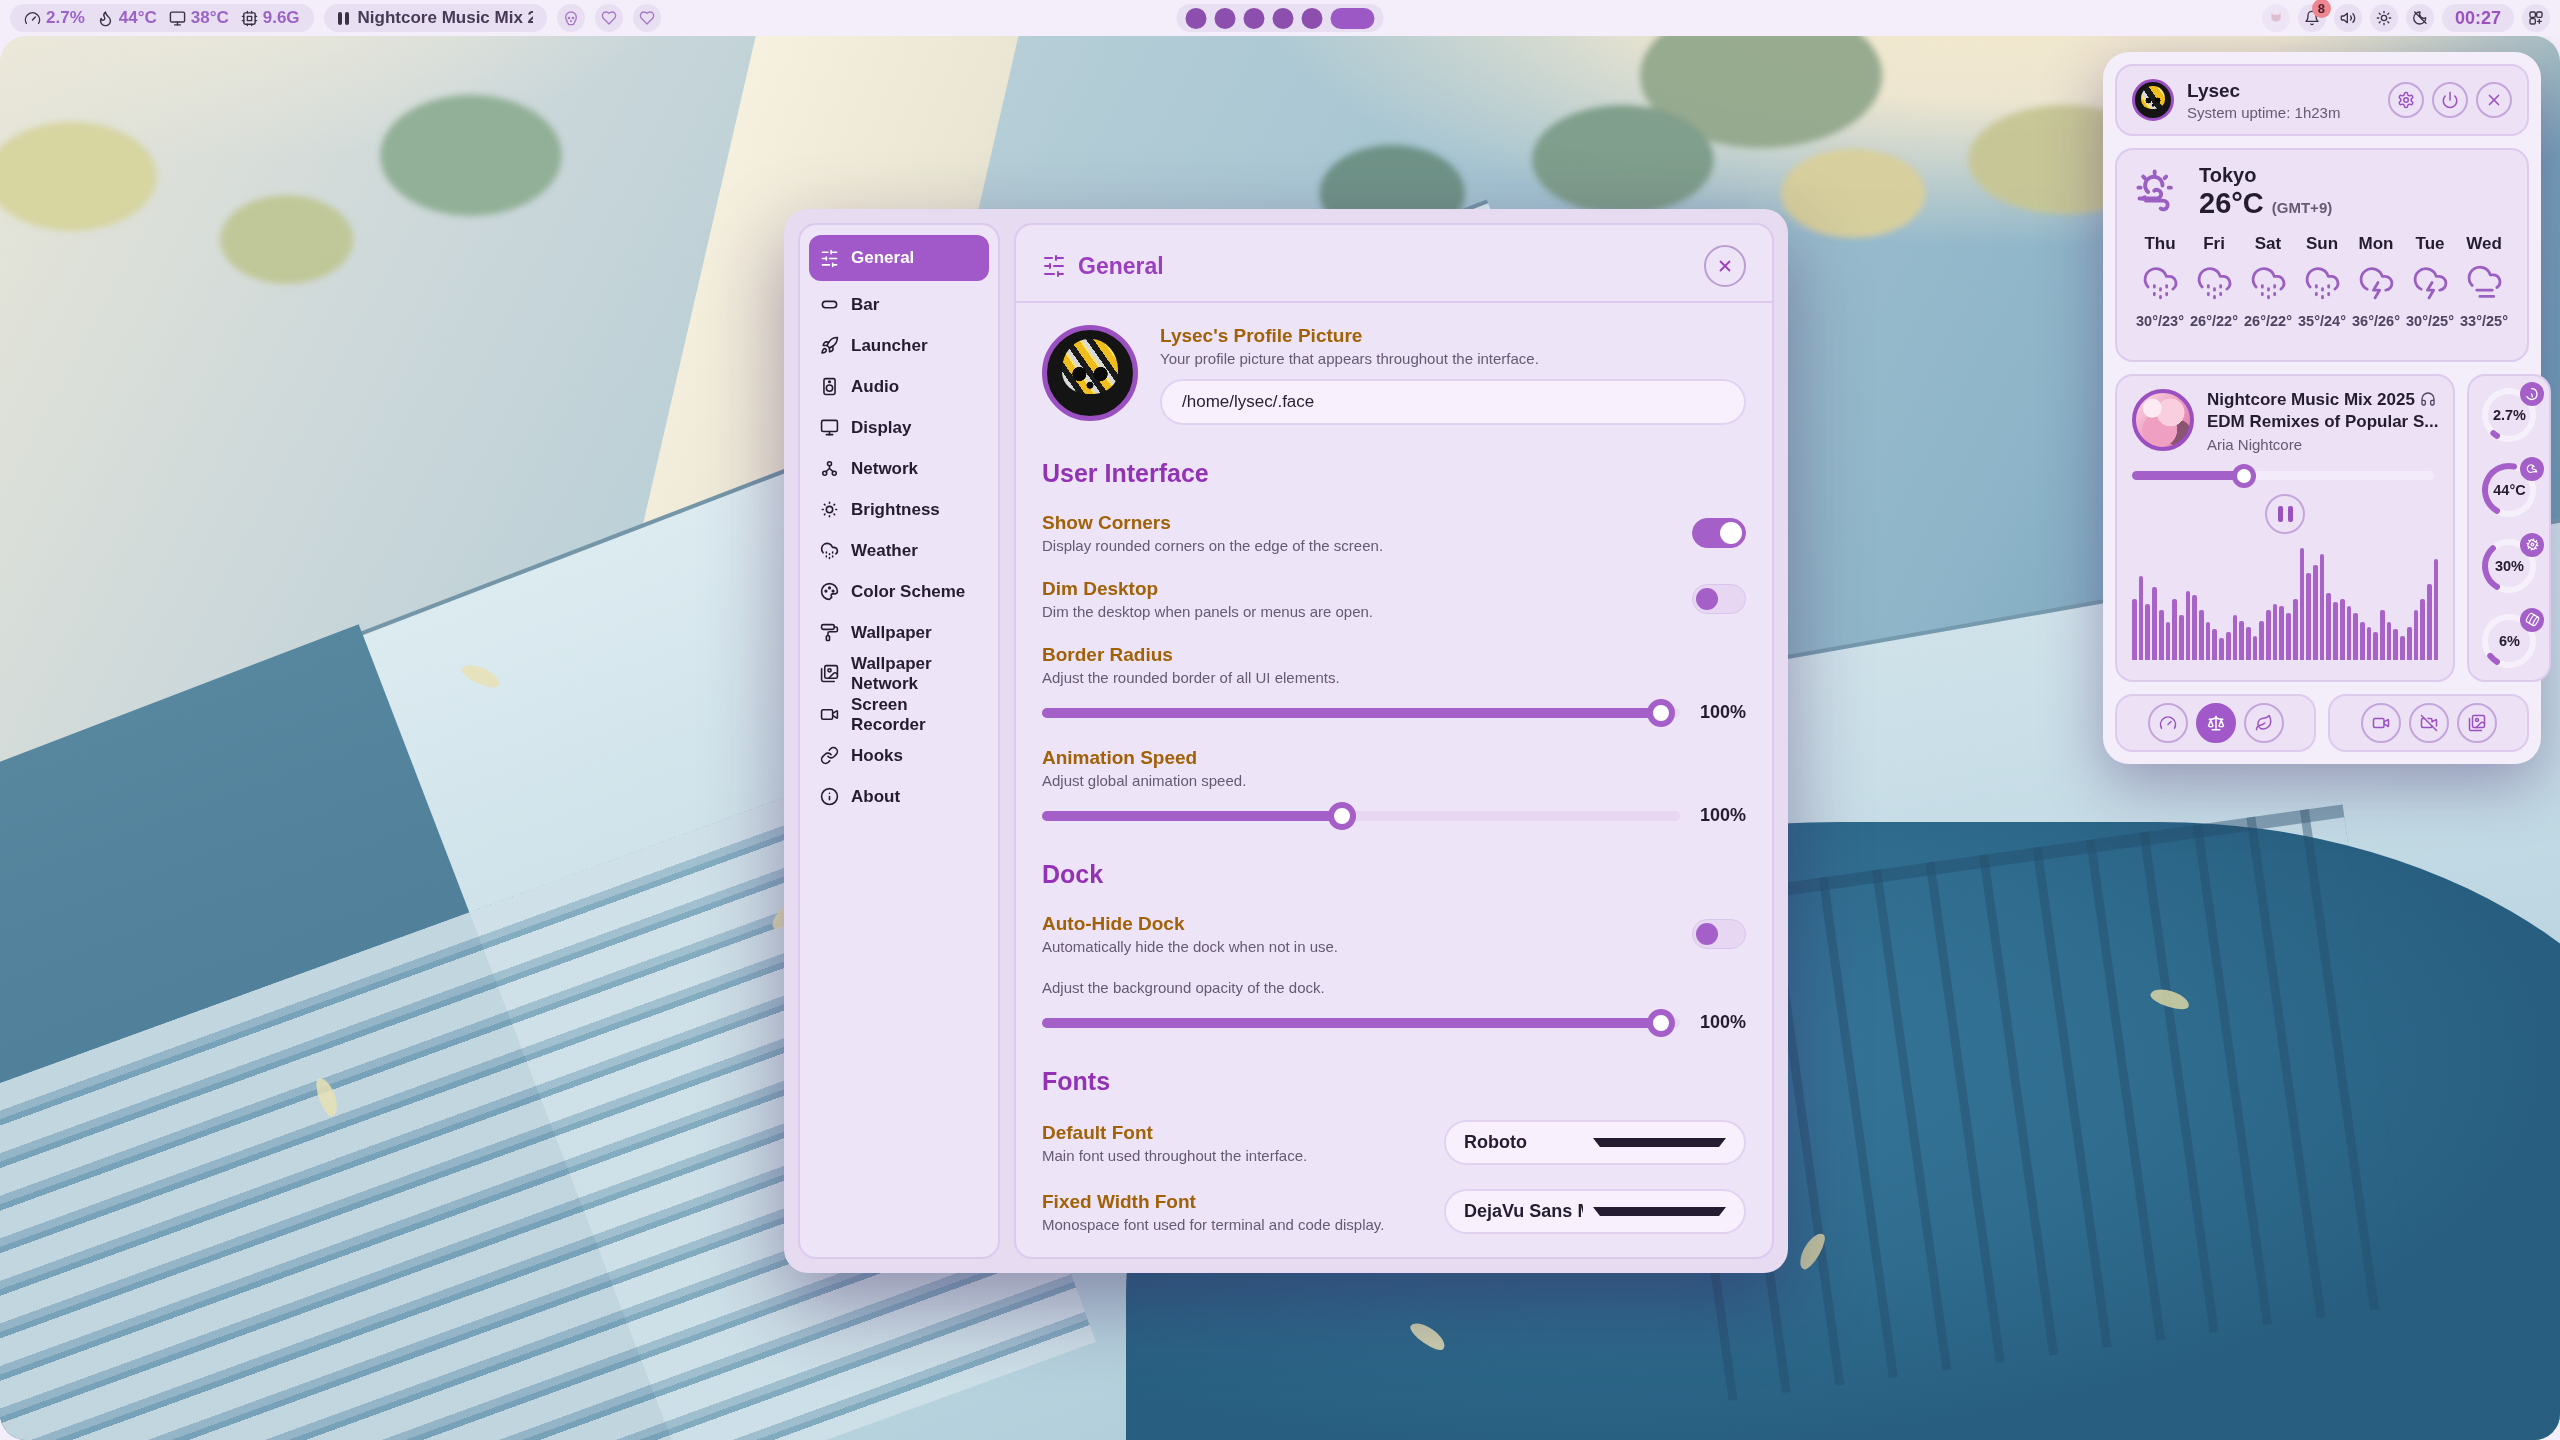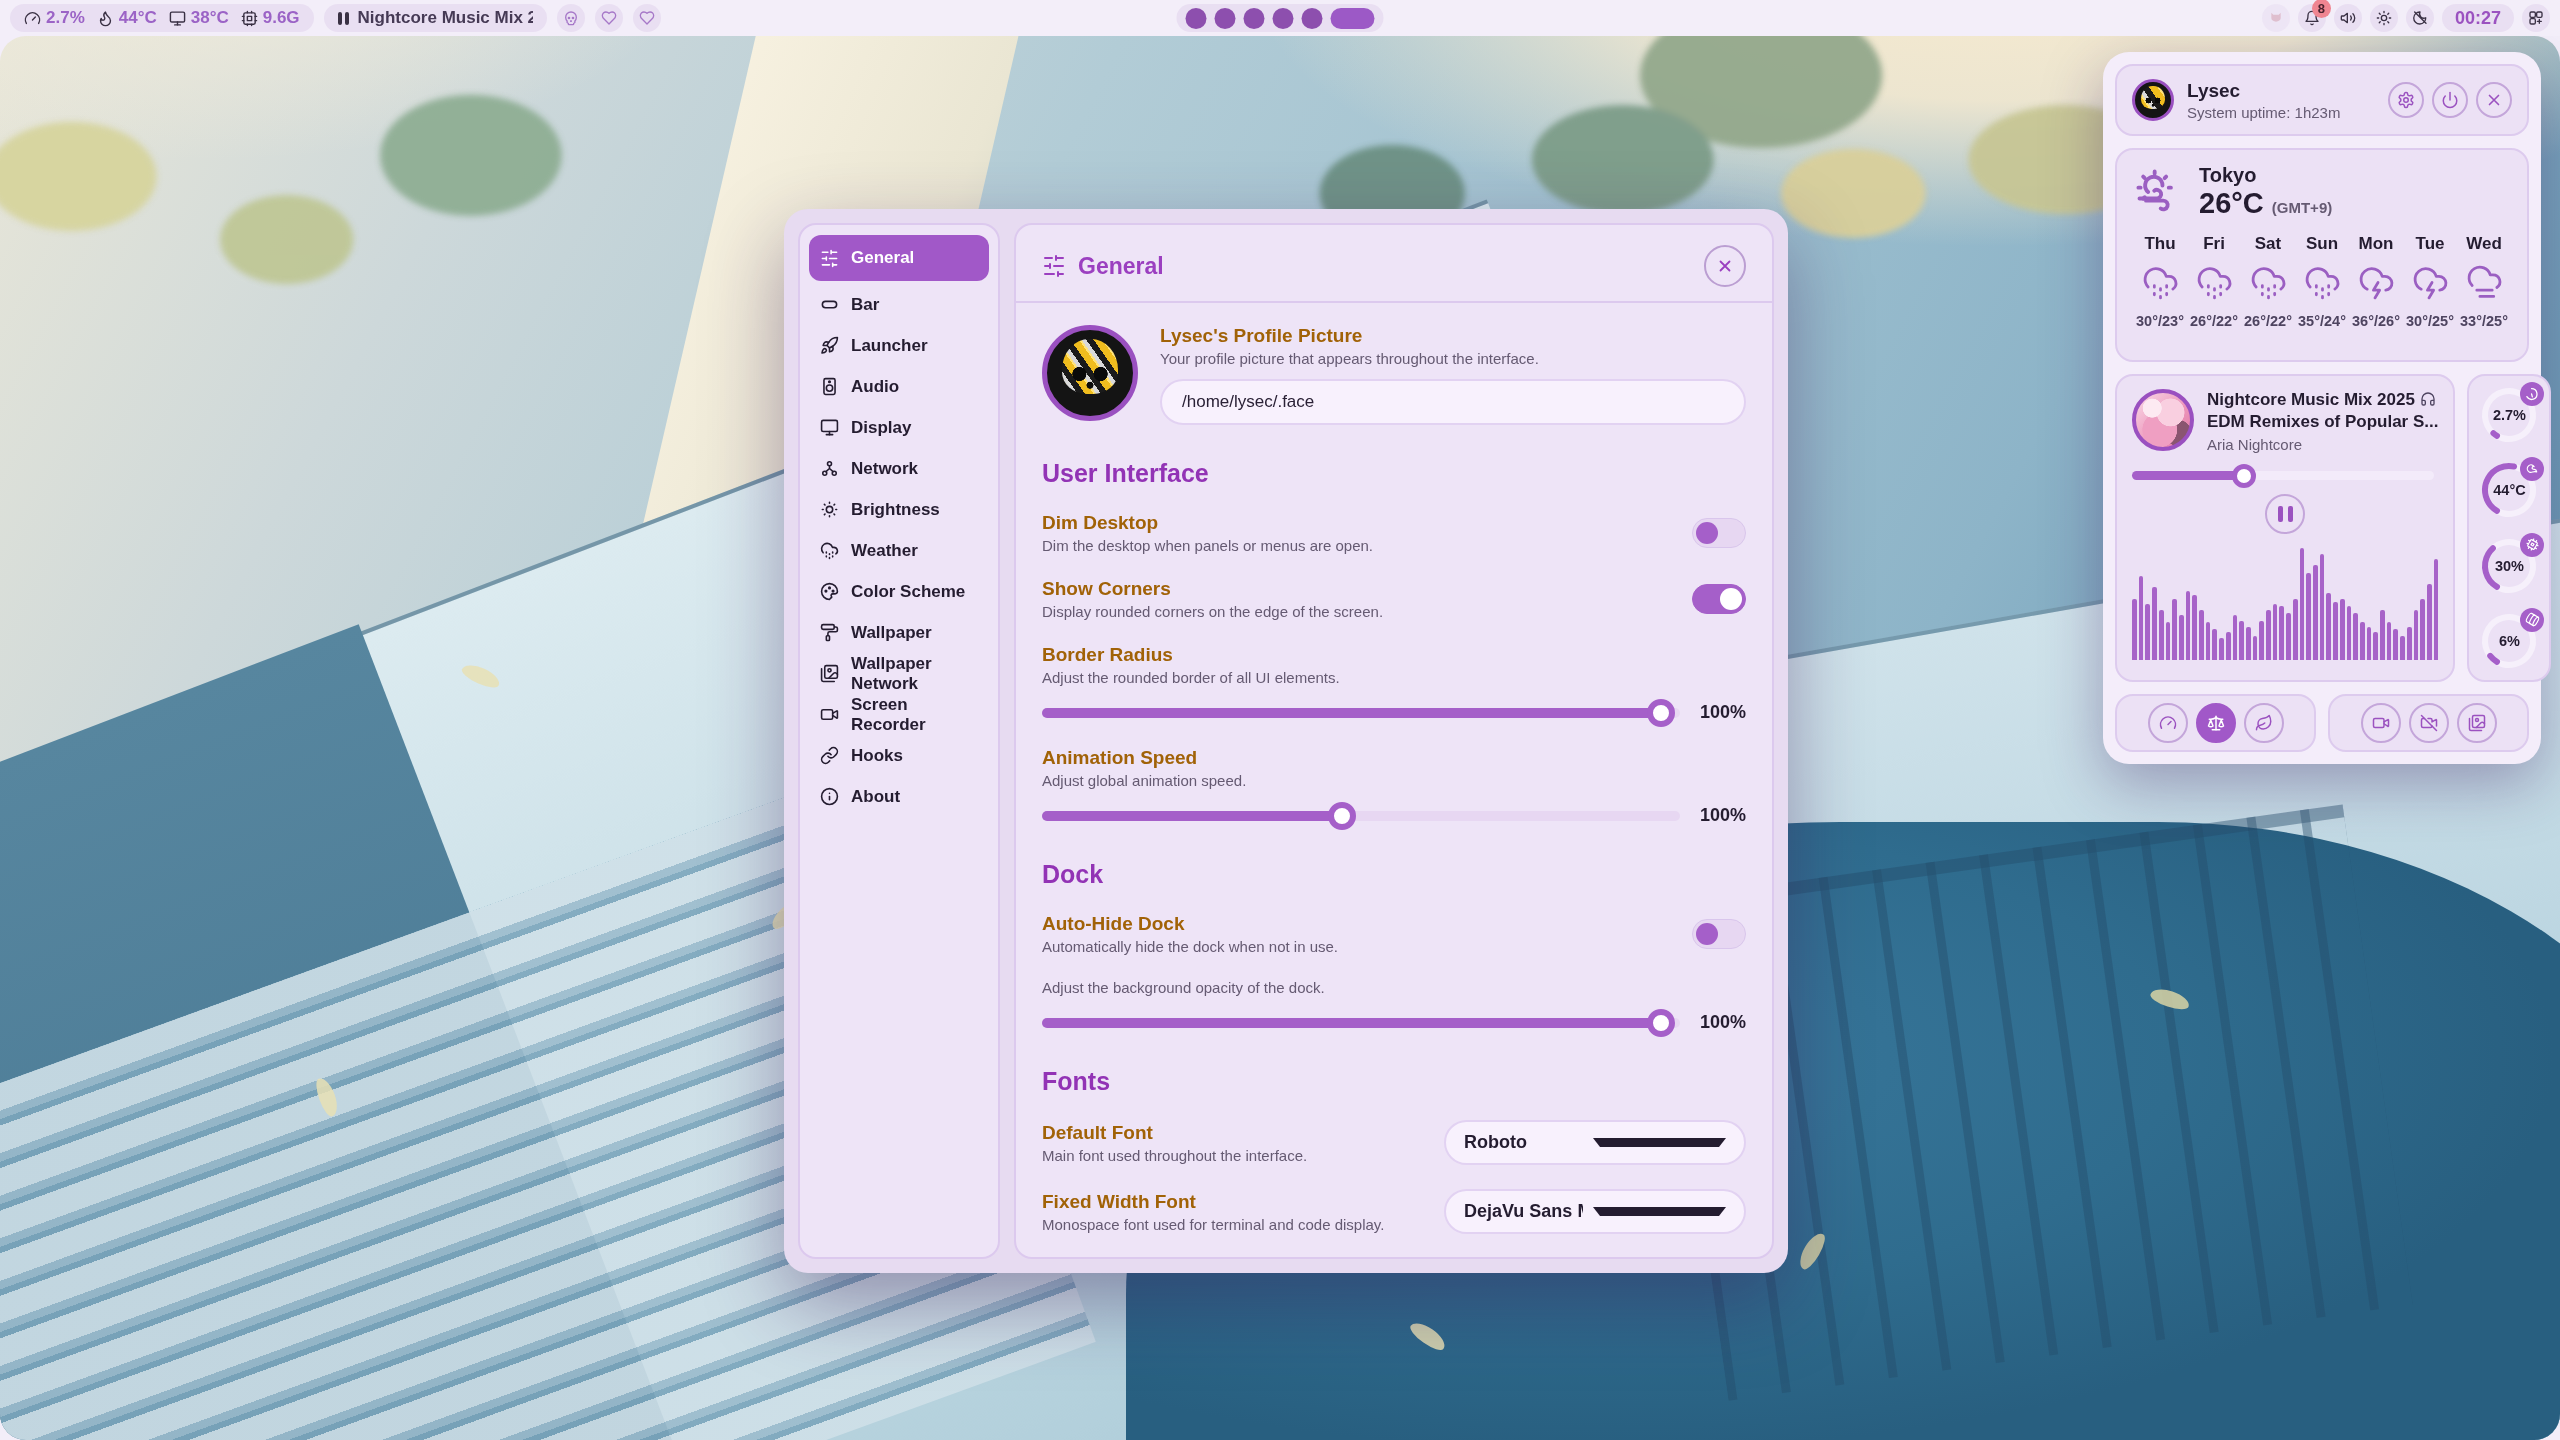--- a/index.html
+++ b/index.html
@@ -451,34 +451,34 @@
         <div class="row-title">Lysec's Profile Picture</div>
         <div class="row-desc">Your profile picture that appears throughout the interface.</div>
         <input class="text-input" type="text" value="/home/lysec/.face" style="">
       </div>
     </div>
 
     <div class="section-h">User Interface</div>
 
     <div class="srow">
       <div class="grow">
+        <div class="row-title">Show Corners</div>
+        <div class="row-desc">Display rounded corners on the edge of the screen.</div>
+      </div>
+      <div class="toggle on">
+          <span class="knob"></span>
+        </div>
+    </div>
+
+    <div class="srow">
+      <div class="grow">
         <div class="row-title">Dim Desktop</div>
         <div class="row-desc">Dim the desktop when panels or menus are open.</div>
       </div>
       <div class="toggle">
-          <span class="knob"></span>
-        </div>
-    </div>
-
-    <div class="srow">
-      <div class="grow">
-        <div class="row-title">Show Corners</div>
-        <div class="row-desc">Display rounded corners on the edge of the screen.</div>
-      </div>
-      <div class="toggle on">
           <span class="knob"></span>
         </div>
     </div>
 
     <div class="srow" style="display:block">
       <div class="row-title">Border Radius</div>
       <div class="row-desc">Adjust the rounded border of all UI elements.</div>
       <div class="slider-line">
         <div class="slider" style="--p: 97%;">
           <div class="fill"></div>

